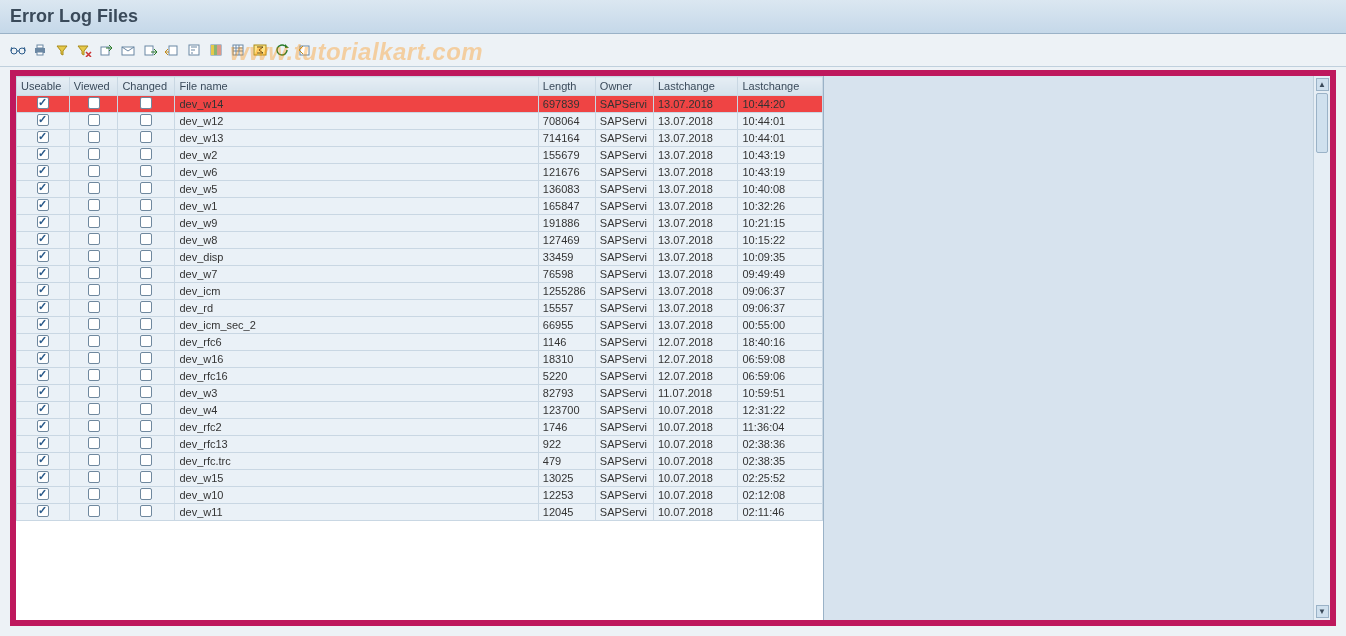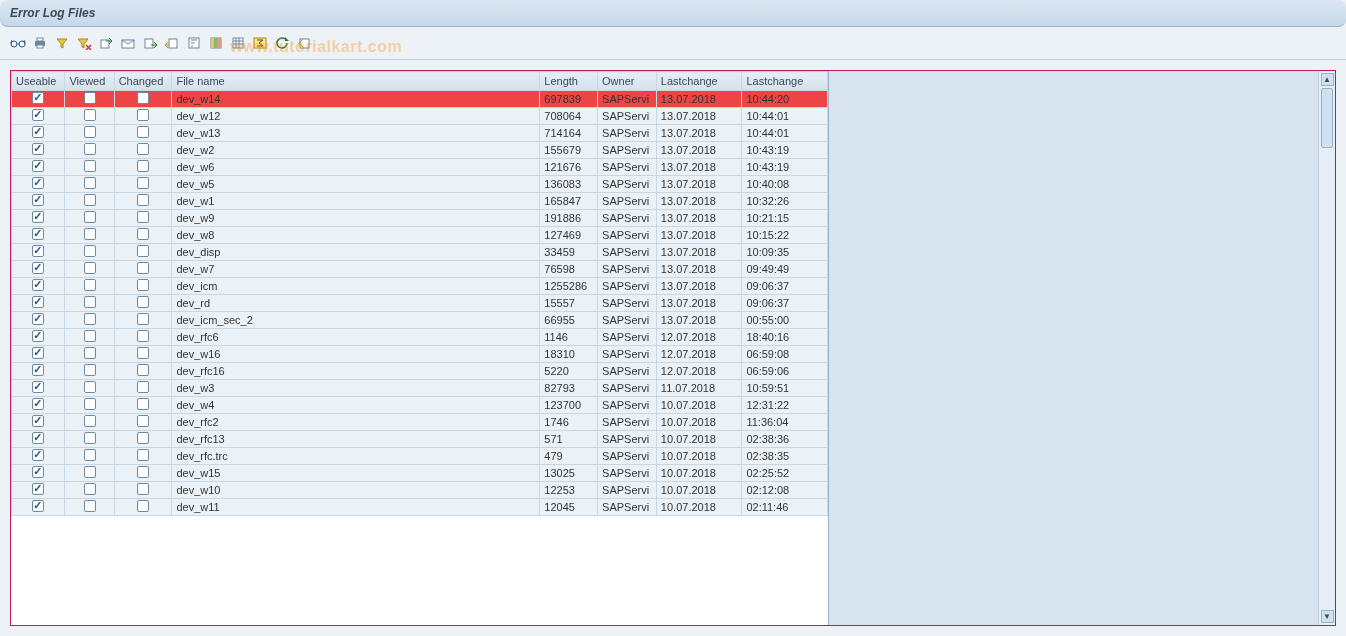--- a/index.html
+++ b/index.html
@@ -8,25 +8,23 @@
     font-family: Arial, sans-serif;
     font-size: 11px;
     background: #edf2f6;
     color: #333;
     overflow: hidden;
   }
   .title-bar {
     background: linear-gradient(#dbe7f1, #c5d8e9);
     border-bottom: 1px solid #9ab2c7;
     padding: 6px 10px;
-    font-size: 12px;
-    font-style: italic;
+    font-size: 18px;
     font-weight: bold;
     color: #3a4a5a;
-    border-radius: 8px;
   }
   .toolbar-wrap {
     background: #edf2f6;
     border-bottom: 1px solid #c0d0dd;
     padding: 6px 8px;
   }
   .toolbar {
     display: flex;
     gap: 2px;
     align-items: center;
@@ -34,29 +32,30 @@
   .tbtn {
     width: 20px; height: 20px;
     display: flex; align-items: center; justify-content: center;
     cursor: pointer;
     border: 1px solid transparent;
     border-radius: 2px;
   }
   .watermark {
     position: absolute;
     left: 230px; top: 38px;
-    font-size: 16px; font-weight: bold;
+    font-size: 24px; font-weight: bold;
     color: rgba(255,140,0,0.35);
     pointer-events: none;
     letter-spacing: 0.5px;
+    font-style: italic;
   }
   .grid-wrap {
     position: absolute;
     top: 70px; left: 10px; right: 10px; bottom: 10px;
-    border: 1px solid #be185d;
+    border: 6px solid #be185d;
     background: #fff;
     display: flex;
   }
   .grid-scroll {
     flex: 1;
     overflow-y: hidden;
     overflow-x: hidden;
   }
   table.grid {
     border-collapse: collapse;
@@ -435,21 +434,21 @@
             <td class="num">1746</td>
             <td class="owner">SAPServi</td>
             <td class="date">10.07.2018</td>
             <td class="time">11:36:04</td>
           </tr>
           <tr>
             <td class="chk"><span class="checkbox checked"></span></td>
             <td class="chk"><span class="checkbox"></span></td>
             <td class="chk"><span class="checkbox"></span></td>
             <td class="fname">dev_rfc13</td>
-            <td class="num">571</td>
+            <td class="num">922</td>
             <td class="owner">SAPServi</td>
             <td class="date">10.07.2018</td>
             <td class="time">02:38:36</td>
           </tr>
           <tr>
             <td class="chk"><span class="checkbox checked"></span></td>
             <td class="chk"><span class="checkbox"></span></td>
             <td class="chk"><span class="checkbox"></span></td>
             <td class="fname">dev_rfc.trc</td>
             <td class="num">479</td>

